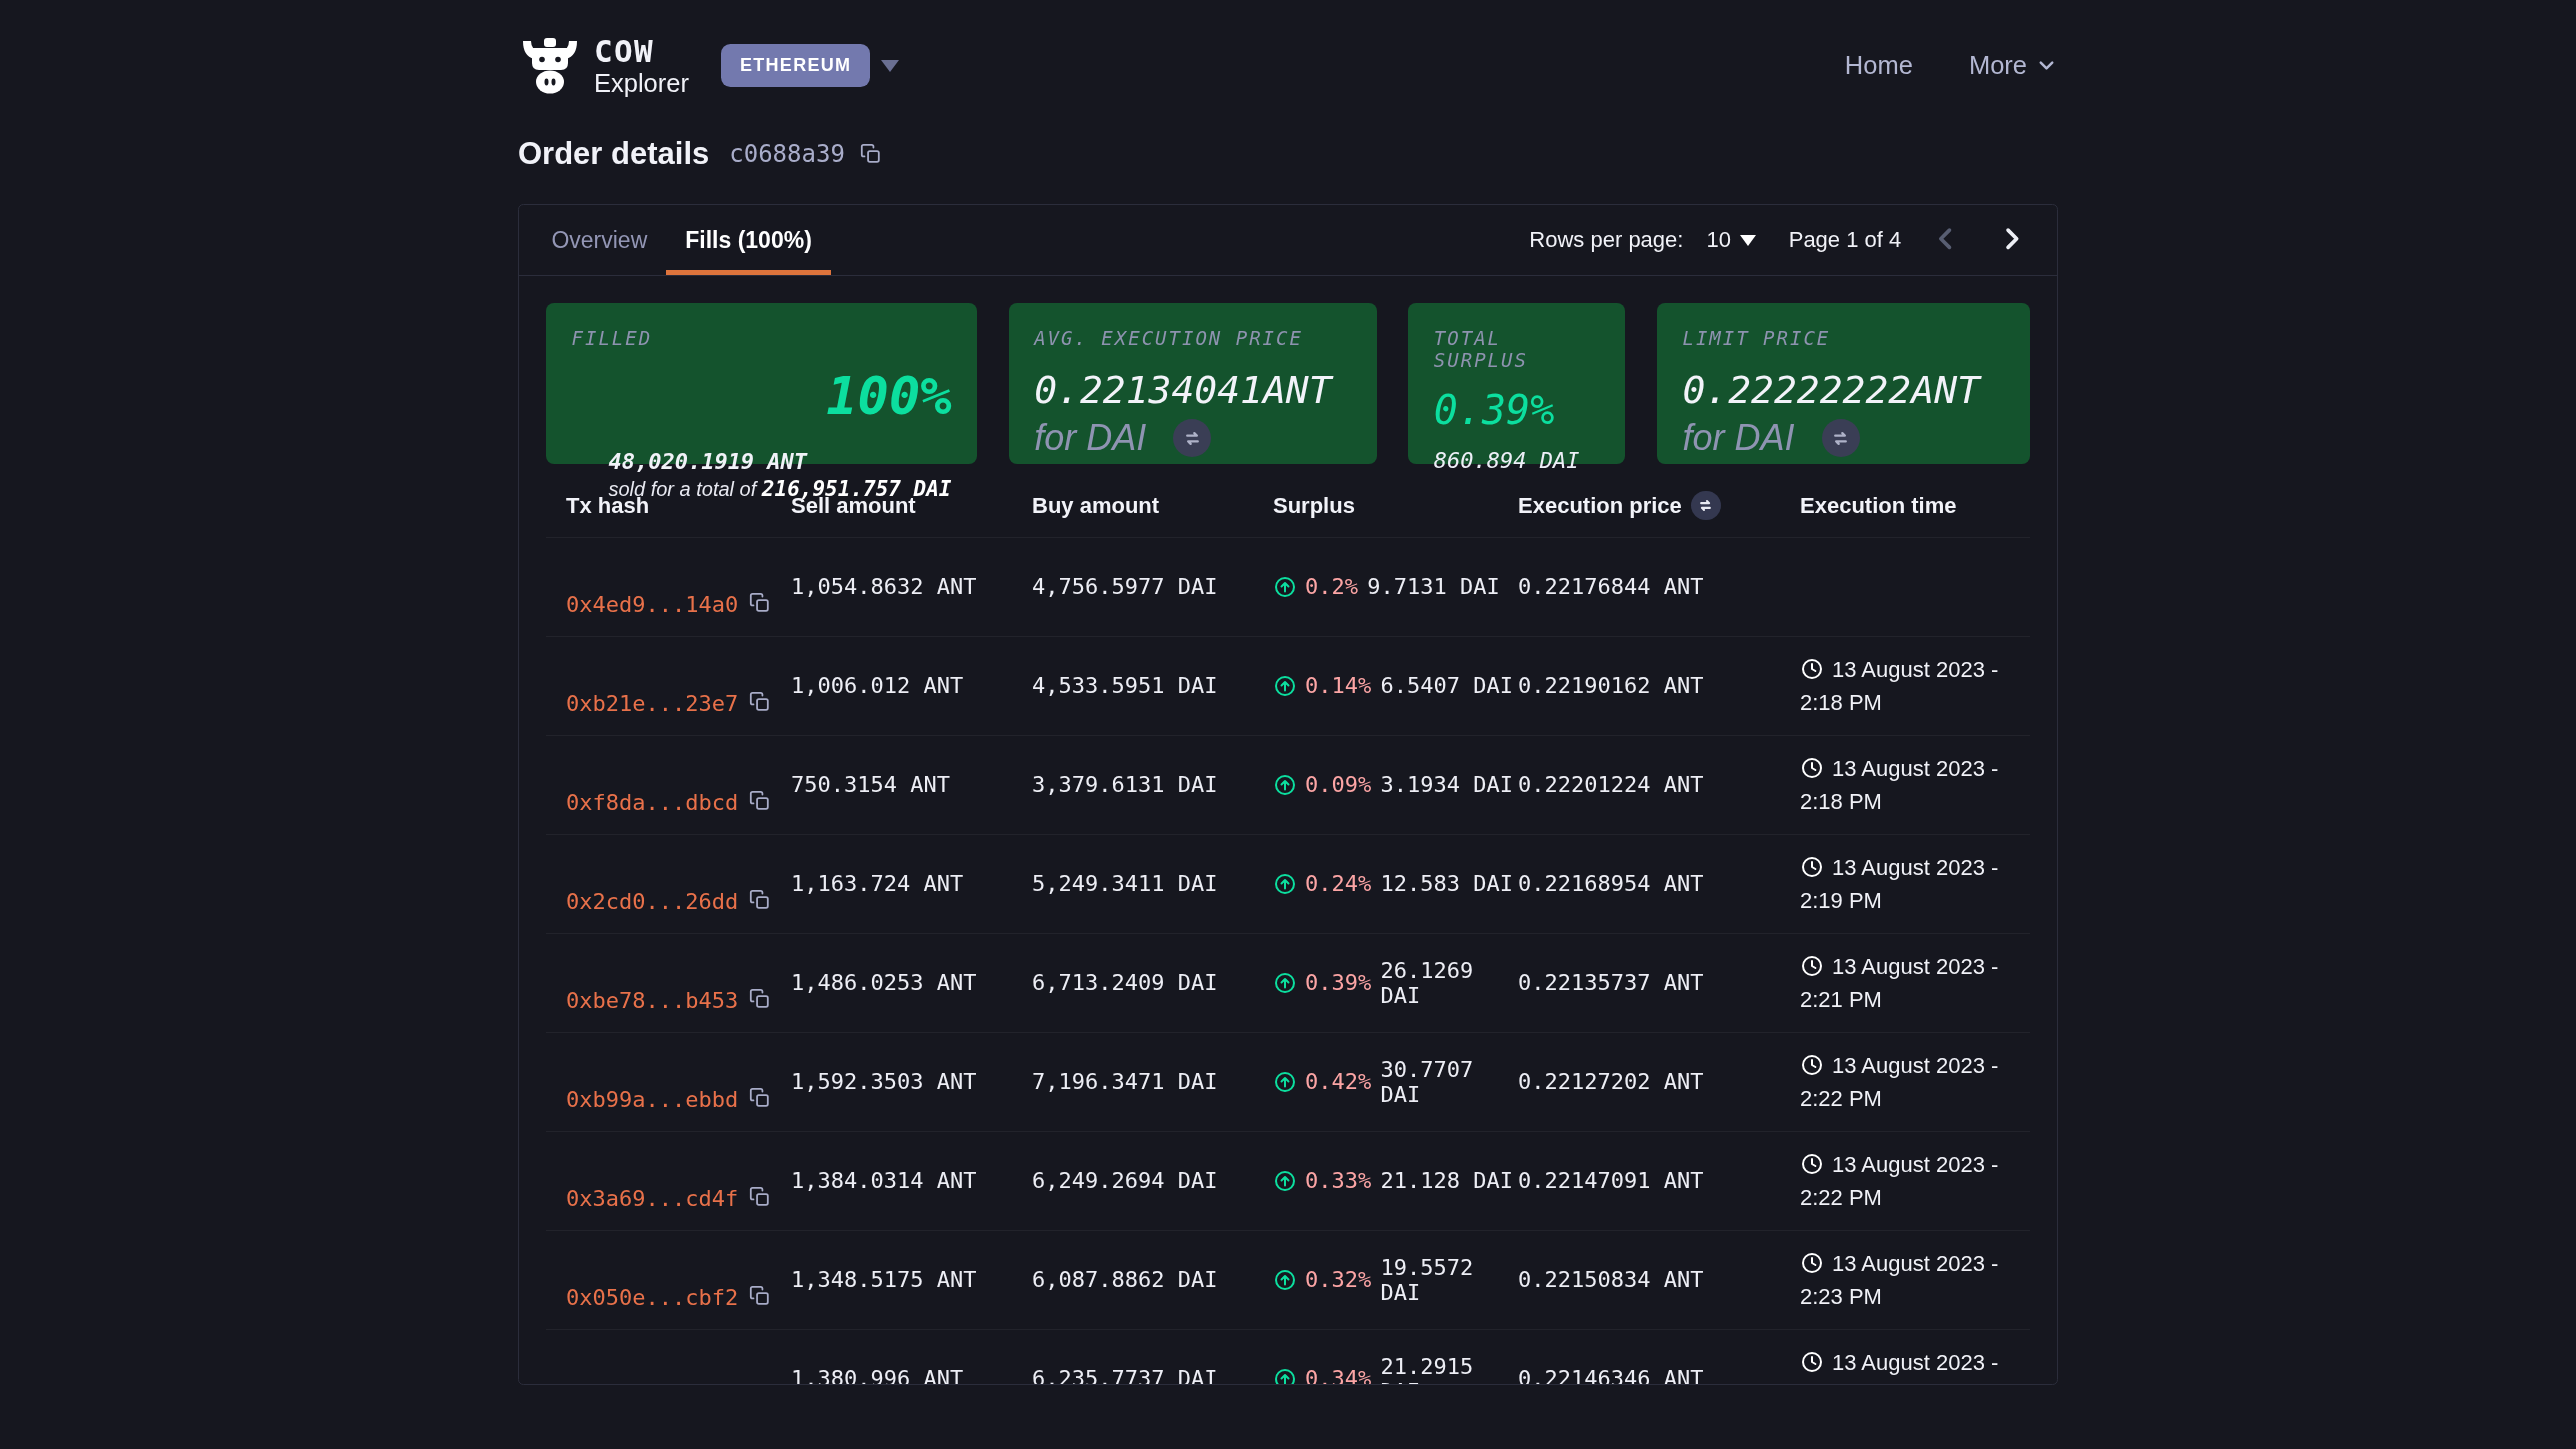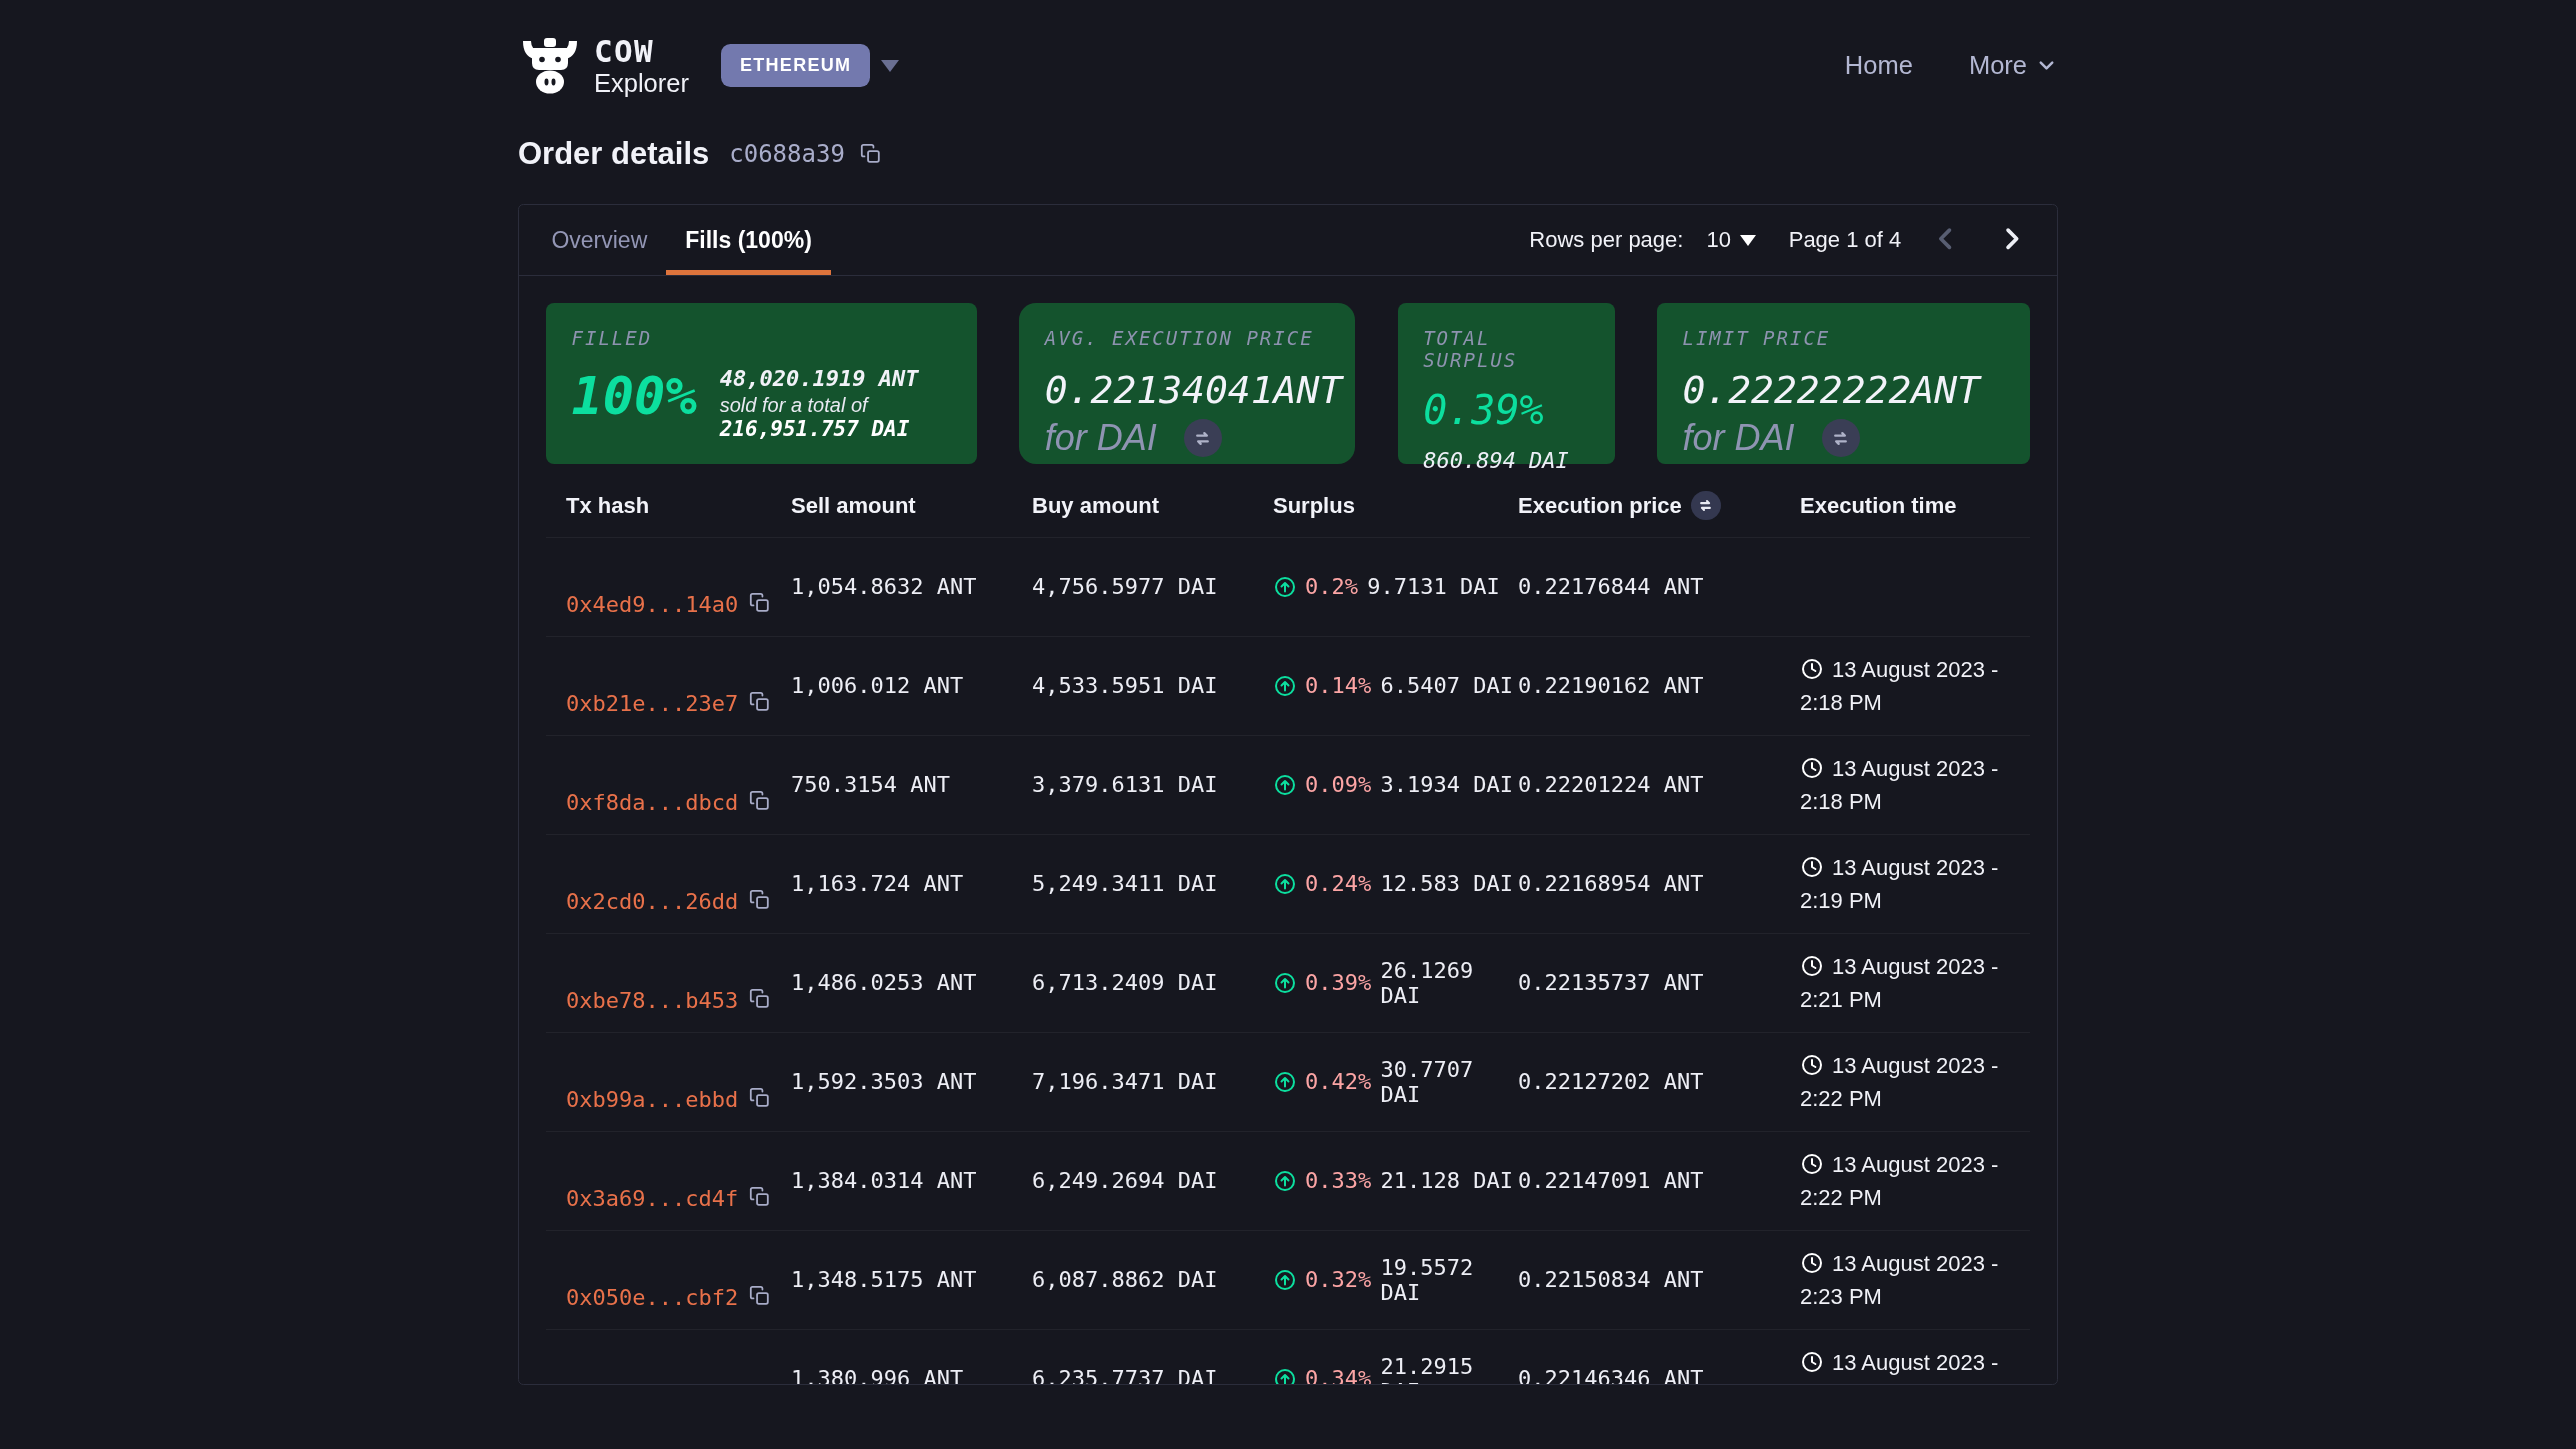--- a/index.html
+++ b/index.html
@@ -55,30 +55,30 @@
   .pg-btn { background:none; border:none; cursor:pointer; padding:0 6.7px; }
   .pg-chev { width:29.5px; height:29.5px; fill:none; stroke-width:3; stroke-linecap:round; stroke-linejoin:round; }
   .pg-prev .pg-chev { stroke:#585E72; }
   .pg-next .pg-chev { stroke:#EDEFF5; }
 
   
   .cards { display:flex; justify-content:space-between; padding:27px 27px 0 27px; }
   .card { background:#14532d; border-radius:8px; padding:24px 25.5px; height:161px;font-style:italic; }
   .card-label { font-size:19px; letter-spacing:2px; color:#8E93AF; font-family:"DejaVu Sans Mono", monospace; }
   .card-filled { width:431px; display:flex; flex-direction:column; }
-  .filled-main { display:flex; align-items:flex-start; gap:23px; margin-top:17.4px; }
+  .filled-main { display:flex; align-items:flex-end; gap:23px; margin-top:17.4px;flex-direction:column; }
   .filled-pct { font-family:"DejaVu Sans Mono", monospace; font-weight:bold; font-size:52px; color:#0CDF9F; }
   .filled-lines { display:flex; flex-direction:column; gap:2.7px; }
   .filled-amount { font-family:"DejaVu Sans Mono", monospace; font-weight:bold; font-size:22px; }
   .filled-sold { font-size:20px; color:#E9EAF2; }
   .filled-sold b { font-family:"DejaVu Sans Mono", monospace; font-size:21px; color:#FFFFFF;margin-top:28px; }
   .progress-track { margin-top:auto; height:6.7px; border-radius:4px; background:rgba(255,255,255,0.08); }
   .progress-fill { height:100%; border-radius:4px; background:#0CDF9F; }
 
-  .card-price { width:336px;border-radius:17px; }
+  .card-price { width:368px; }
   .card-surplus { width:217px; }
   .card-limit { width:373px; }
   .price-value { font-family:"DejaVu Sans Mono", monospace; font-size:38px; color:#F2F3F9; margin-top:19px; white-space:nowrap; }
   .price-unit { display:flex; align-items:center; gap:27px; font-size:36px; color:#8F94B2; margin-top:5.4px; }
   .swap-circle { width:38px; height:38px; border-radius:50%; background:#3A3E55; display:flex; align-items:center; justify-content:center; cursor:pointer; flex:0 0 auto; }
   .swap-arrows { width:23px; height:23px; stroke:#AEB2C8; stroke-width:2.4; fill:none; stroke-linecap:round; stroke-linejoin:round; }
   .surplus-value { font-family:"DejaVu Sans Mono", monospace; font-size:40px; color:#0CDF9F; margin-top:16px; }
   .surplus-amount { font-family:"DejaVu Sans Mono", monospace; font-size:22px; color:#EDEFF7; margin-top:14.8px; }
 
   

